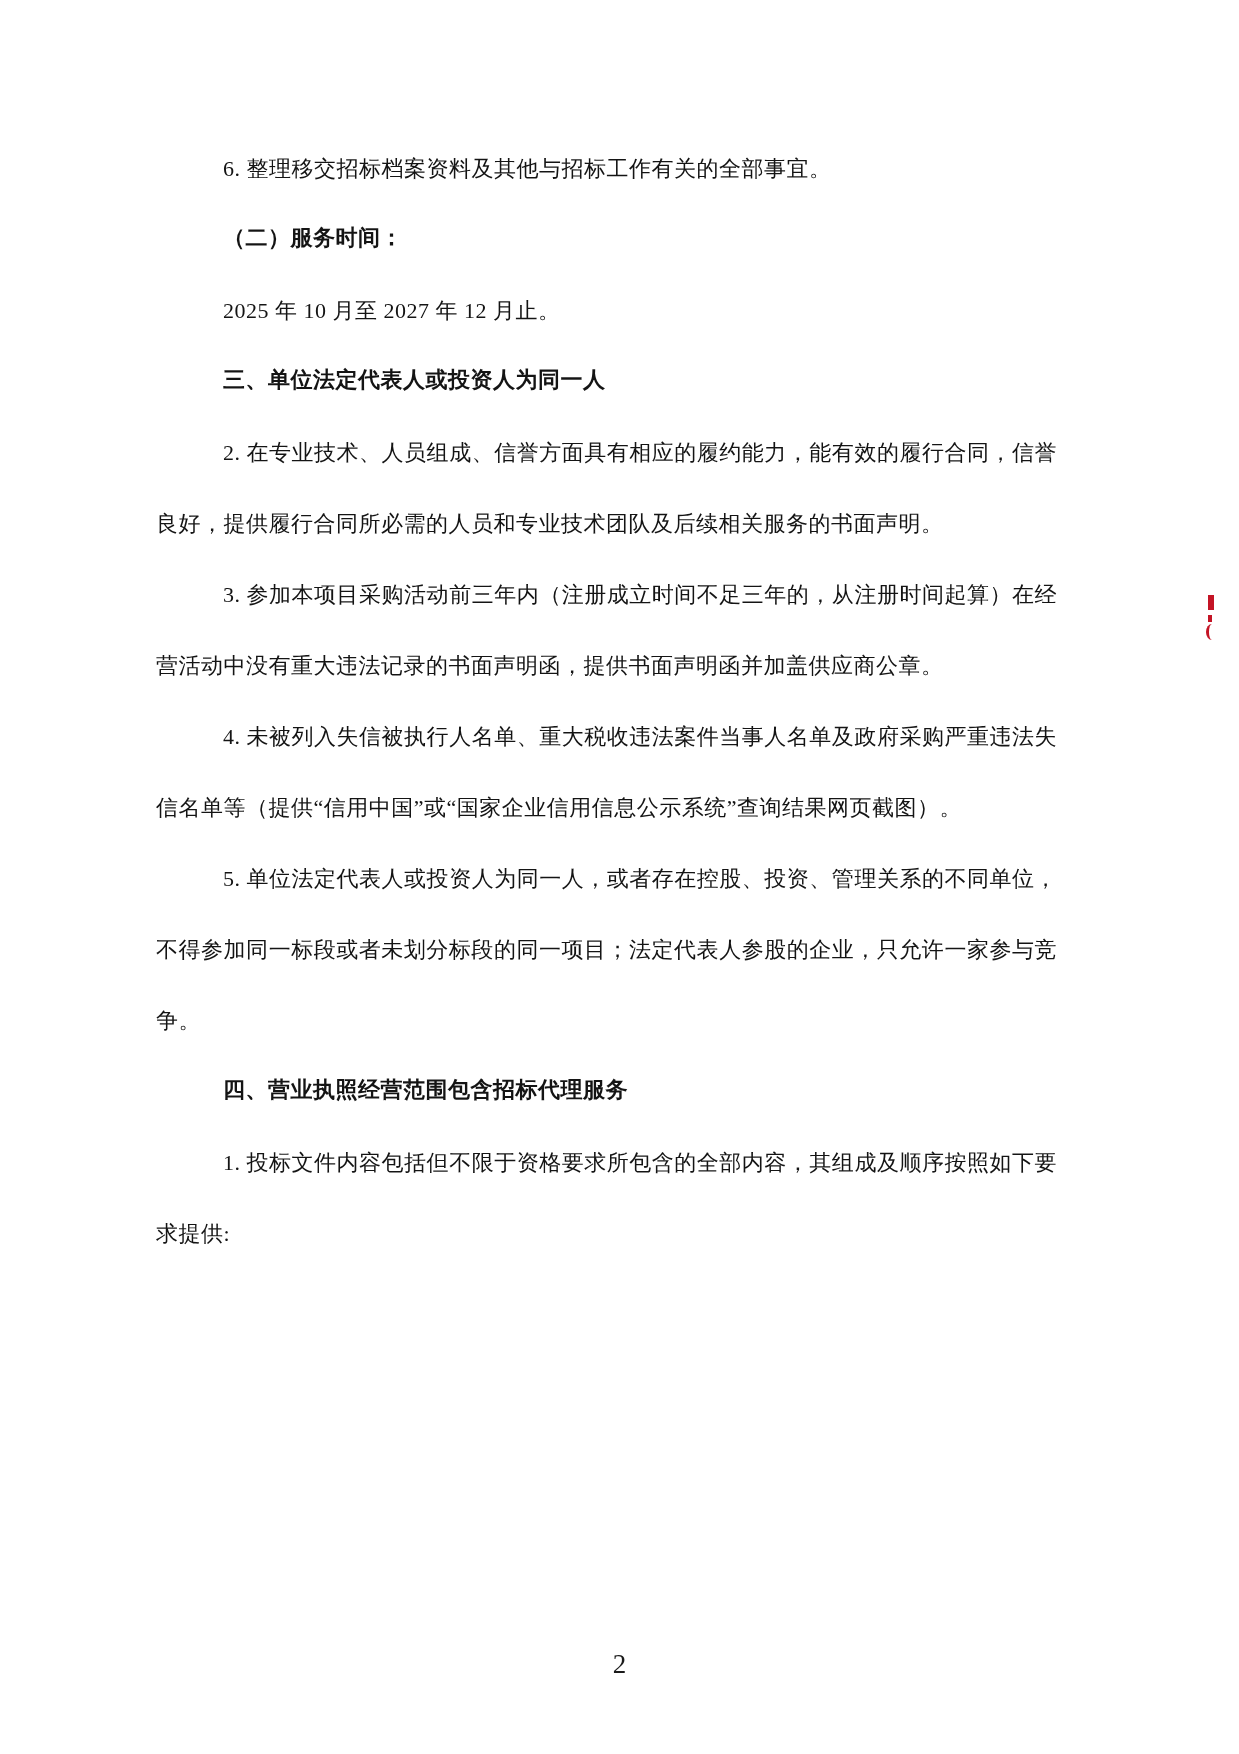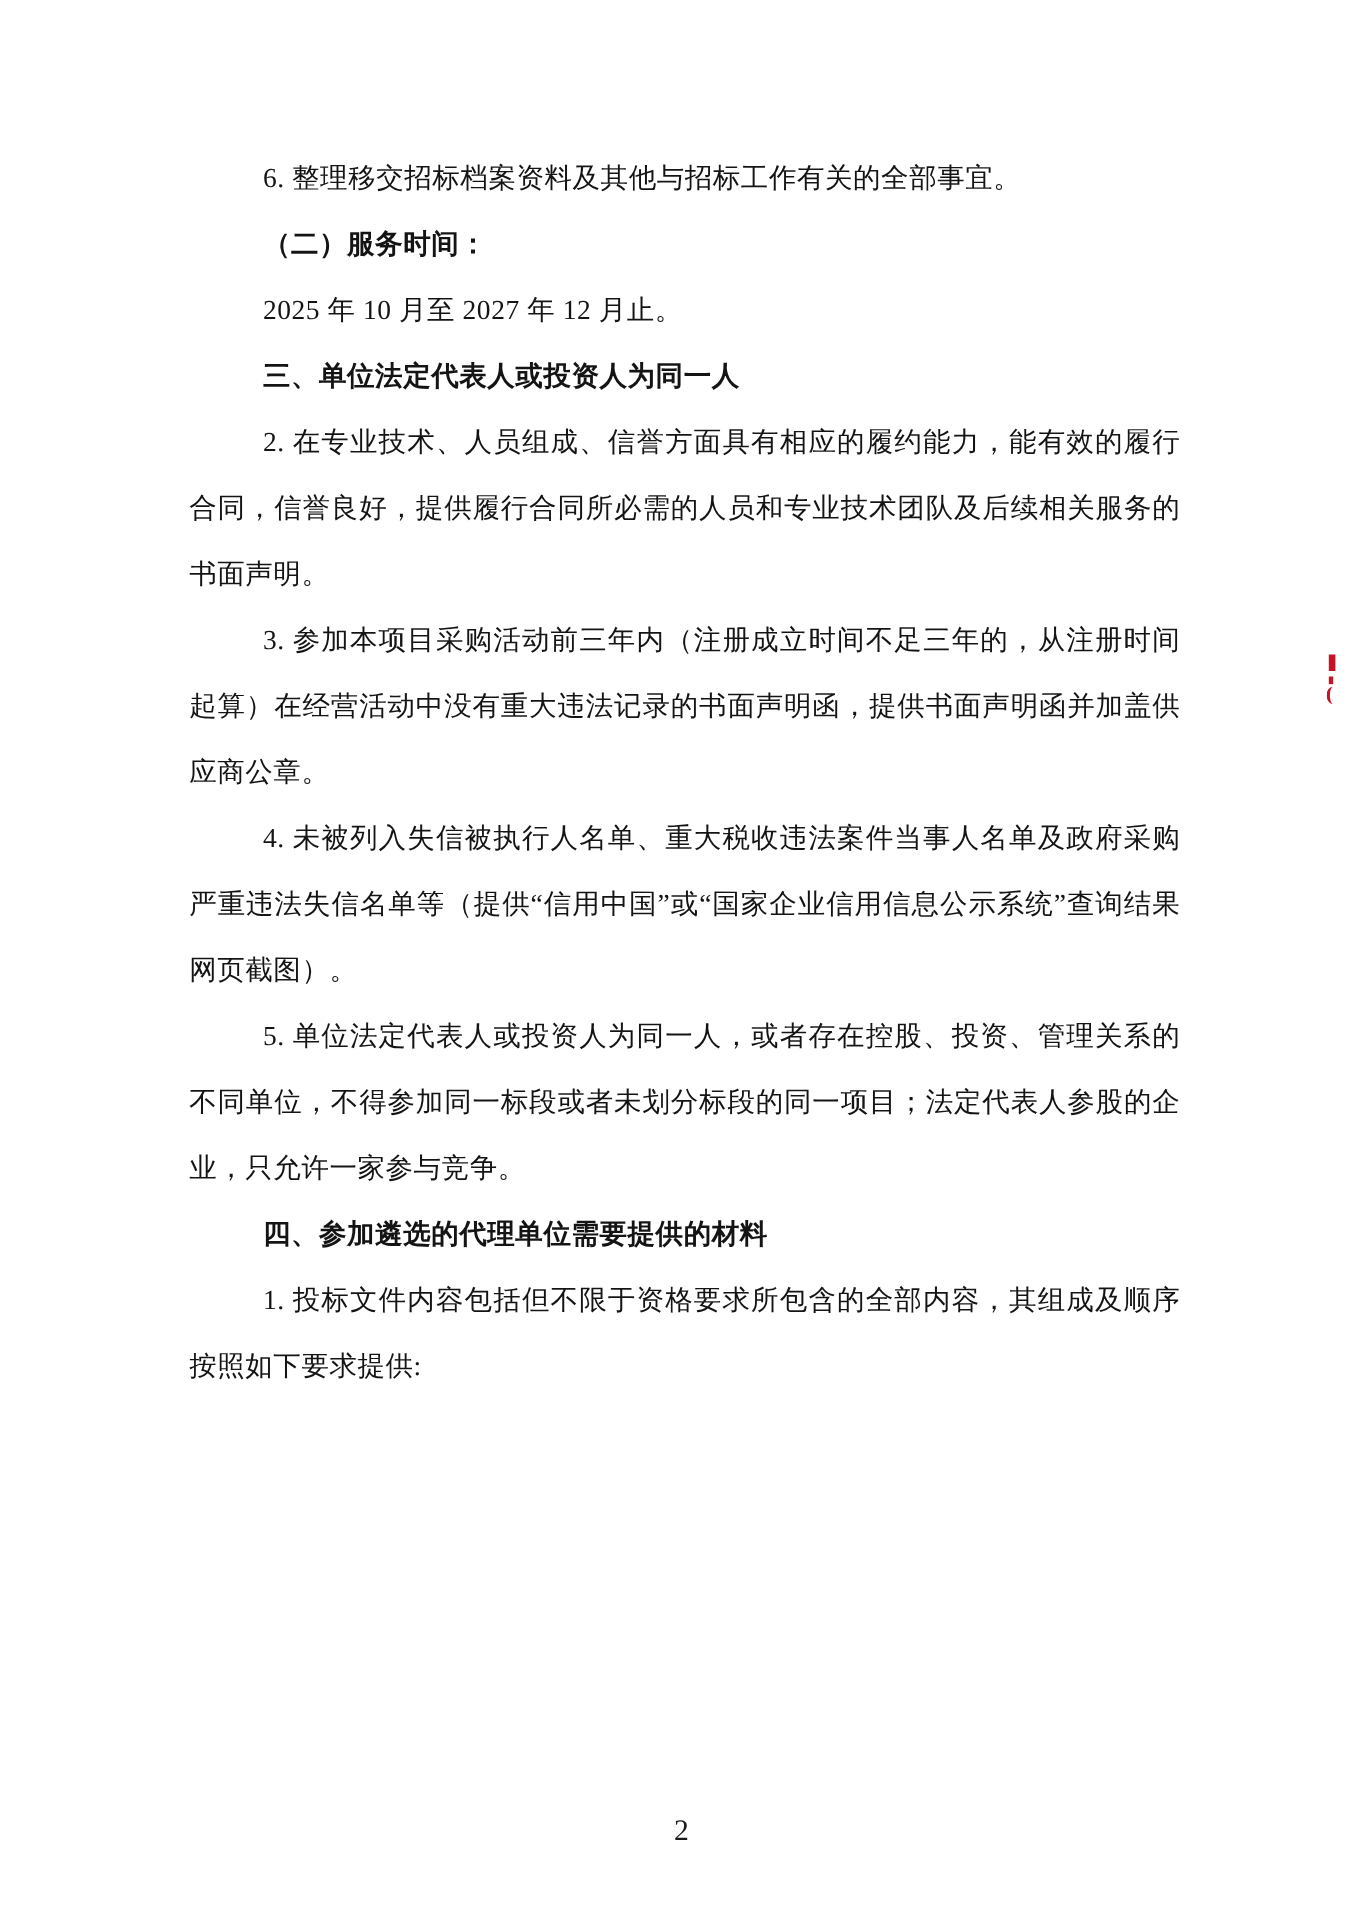--- a/index.html
+++ b/index.html
@@ -11,36 +11,36 @@
     position: relative;
     width: 1239px;
     height: 1754px;
     background: #ffffff;
     overflow: hidden;
     color: #141414;
     font-family: "Liberation Serif", "DejaVu Serif", serif;
   }
   .textblock {
     position: absolute;
-    left: 172px;
+    left: 156px;
     top: 133px;
     width: 901px;
-    font-size: 25px;
-    line-height: 60px;
+    font-size: 22px;
+    line-height: 71px;
     text-align: justify;
     letter-spacing: 0.5px;
   }
   .textblock p {
     margin: 0;
     text-indent: 67px;
     word-break: normal;
     overflow-wrap: break-word;
   }
   .heading, .subheading {
-    font-family: Liberation Serif, serif;
+    font-family: Liberation Mono, monospace;
     font-weight: 700;
   }
   .pageno {
     position: absolute;
     top: 1648px;
     left: 0;
     width: 100%;
     text-align: center;
     font-size: 27px;
     line-height: 32px;
@@ -80,21 +80,21 @@
 
   <div class="textblock">
     <p class="body">6. 整理移交招标档案资料及其他与招标工作有关的全部事宜。</p>
     <p class="subheading">（二）服务时间：</p>
     <p class="body">2025 年 10 月至 2027 年 12 月止。</p>
     <p class="heading">三、单位法定代表人或投资人为同一人</p>
     <p class="body">2. 在专业技术、人员组成、信誉方面具有相应的履约能力，能有效的履行合同，信誉良好，提供履行合同所必需的人员和专业技术团队及后续相关服务的书面声明。</p>
     <p class="body">3. 参加本项目采购活动前三年内（注册成立时间不足三年的，从注册时间起算）在经营活动中没有重大违法记录的书面声明函，提供书面声明函并加盖供应商公章。</p>
     <p class="body">4. 未被列入失信被执行人名单、重大税收违法案件当事人名单及政府采购严重违法失信名单等（提供“信用中国”或“国家企业信用信息公示系统”查询结果网页截图）。</p>
     <p class="body">5. 单位法定代表人或投资人为同一人，或者存在控股、投资、管理关系的不同单位，不得参加同一标段或者未划分标段的同一项目；法定代表人参股的企业，只允许一家参与竞争。</p>
-    <p class="heading">四、参加遴选的代理单位需要提供的材料</p>
+    <p class="heading">四、营业执照经营范围包含招标代理服务</p>
     <p class="body">1. 投标文件内容包括但不限于资格要求所包含的全部内容，其组成及顺序按照如下要求提供:</p>
   </div>
 
   <div class="red-mark">
     <div class="rm-bar red-fill" style="background: rgb(196, 20, 37);"></div>
     <div class="rm-dot red-fill" style="background: rgb(196, 20, 37);"></div>
     <div class="rm-curve red-line" style="border-color: rgb(196, 20, 37);"></div>
   </div>
 
   <div class="pageno">2</div>

